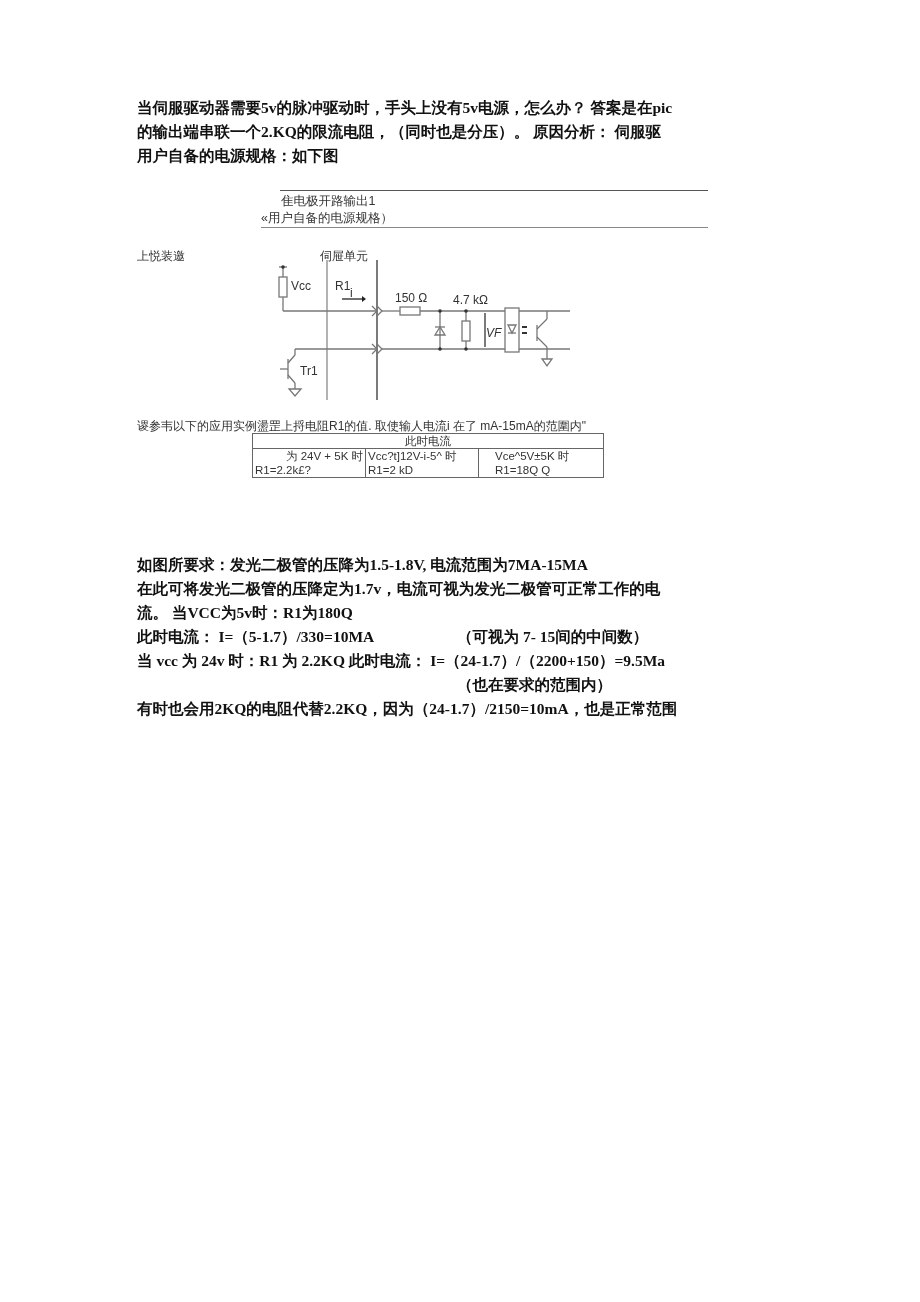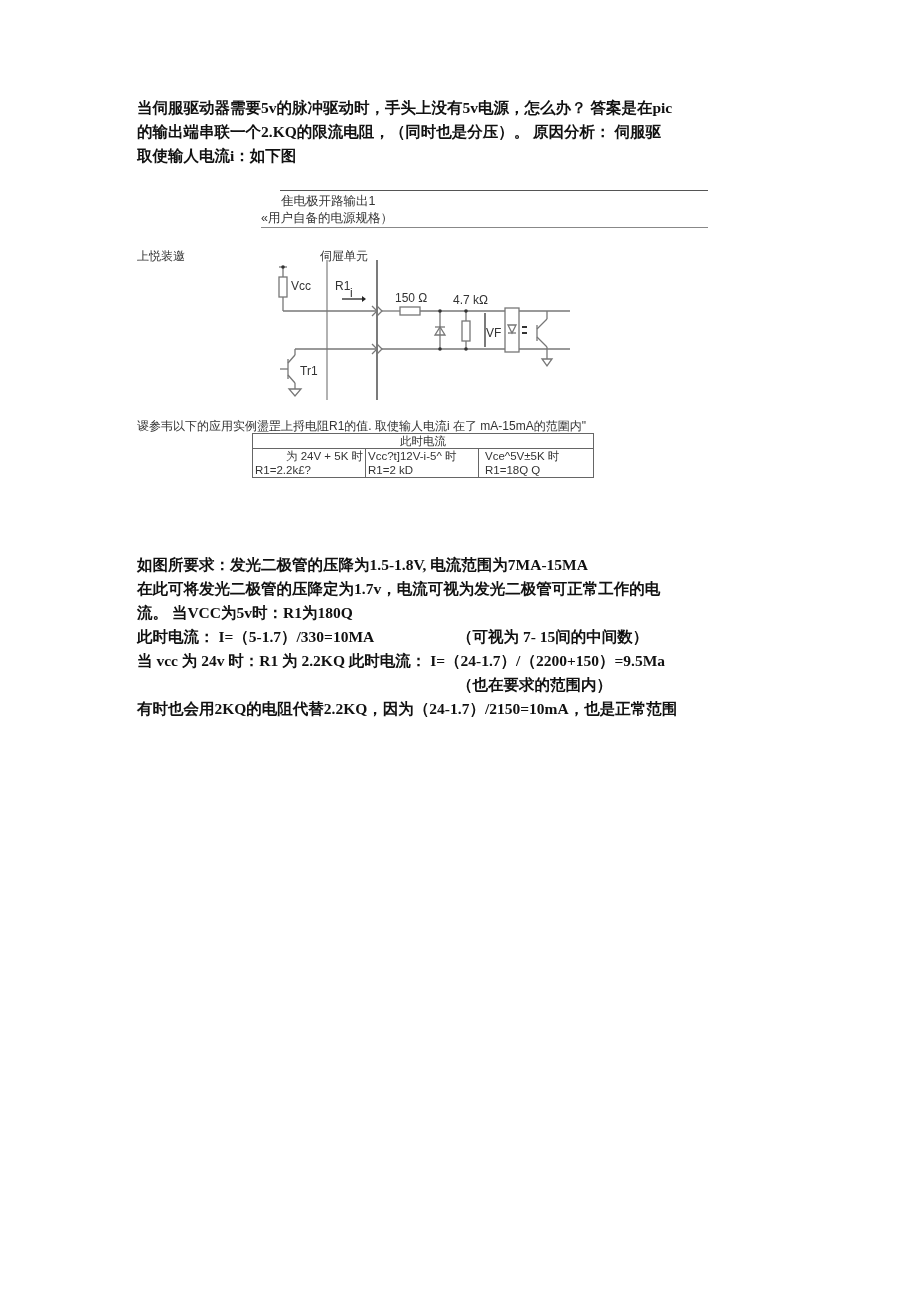--- a/index.html
+++ b/index.html
@@ -14,21 +14,21 @@
   table.app { position:absolute; left:252px; top:433px; border-collapse:collapse; font-size:11.5px; color:#333; }
   table.app td { border:1px solid #666; padding:0 2px; vertical-align:top; line-height:14px; }
   table.app td.head { text-align:center; }
 </style>
 </head>
 <body>
 
 <div class="para serif" style="top:96px;">
   <div class="line">当伺服驱动器需要5v的脉冲驱动时，手头上没有5v电源，怎么办？ 答案是在pic</div>
   <div class="line">的输出端串联一个2.KQ的限流电阻，（同时也是分压）。 原因分析： 伺服驱</div>
-  <div class="line">取使输人电流i：如下图</div>
+  <div class="line">用户自备的电源规格：如下图</div>
 </div>
 
 <div class="hr" style="left:280px; top:190px; width:428px;"></div>
 <div class="abs sans small" style="left:281px; top:193px; font-size:12.5px;">隹电极开路输出1</div>
 <div class="abs sans small" style="left:261px; top:210px; font-size:12.5px;">«用户自备的电源规格）</div>
 <div class="hr" style="left:261px; top:227px; width:447px; background:#888;"></div>
 
 <div class="abs sans small" style="left:137px; top:248px;">上悦装邀</div>
 <div class="abs sans small" style="left:320px; top:248px;">伺屉单元</div>
 
@@ -100,40 +100,40 @@
     <rect x="262" y="71" width="5" height="2"></rect>
       <rect x="262" y="77" width="5" height="2"></rect>
   </g>
 </svg>
 
 <div class="abs sans small" style="left:291px; top:279px;">Vcc</div>
 <div class="abs sans small" style="left:291px; top:279px;margin-left:44px;">R1</div>
 <div class="abs sans small" style="left:350px; top:286px;">i</div>
 <div class="abs sans small" style="left:395px; top:291px;">150 Ω</div>
 <div class="abs sans small" style="left:453px; top:293px;">4.7 kΩ</div>
-<div class="abs sans small" style="left:486px; top:326px;">VF</div>
+<div class="abs sans small" style="left:486px; top:326px;font-style:italic;">VF</div>
 <div class="abs sans small" style="left:300px; top:364px;">Tr1</div>
 
 <div class="abs sans small" style="left:137px; top:418px; font-size:12px;">谡参韦以下的应用实例盪罡上捋电阻R1的值. 取使输人电流i 在了 mA-15mA的范圍内"</div>
 
 <table class="app sans">
   <tbody>
       <tr>
     <td colspan="3" class="head">此时电流</td>
   </tr>
   <tr>
     <td style="width:108px;border-radius:13px;">
       <div style="text-align:right;">为 24V + 5K 时</div>
       <div>R1=2.2k£?</div>
     </td>
     <td style="width:108px;">
       <div>Vcc?t]12V-i-5^ 时</div>
       <div>R1=2 kD</div>
     </td>
-    <td style="width:106px; padding-left:6px;">
+    <td style="width:106px; padding-left:16px;">
       <div>Vce^5V±5K 时</div>
       <div>R1=18Q Q</div>
     </td>
   </tr>
 </tbody>
   </table>
 
 <div class="para serif" style="top:553px;">
   <div class="line">如图所要求：发光二极管的压降为1.5-1.8V, 电流范围为7MA-15MA</div>
   <div class="line">在此可将发光二极管的压降定为1.7v，电流可视为发光二极管可正常工作的电</div>

